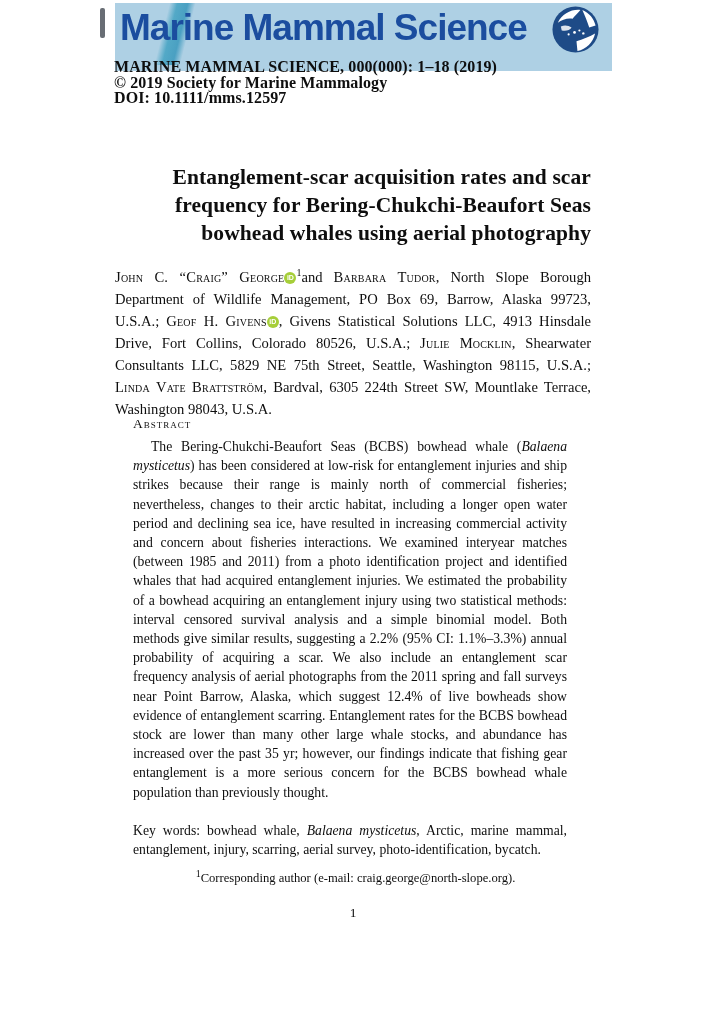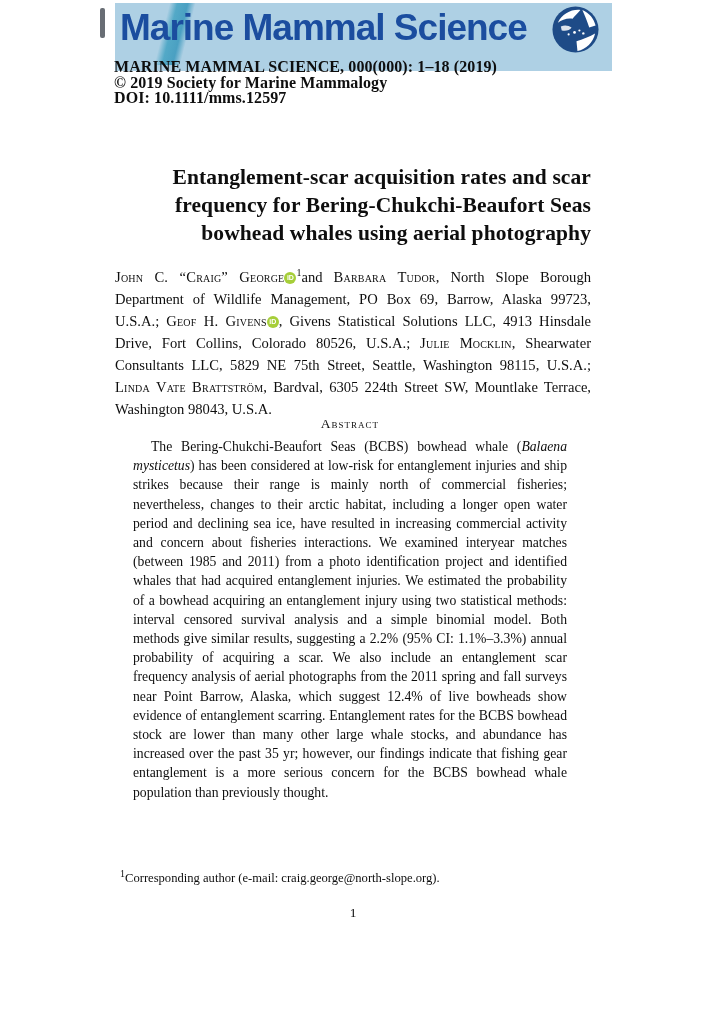--- a/index.html
+++ b/index.html
@@ -93,21 +93,20 @@
     font-weight: 700;
     vertical-align: 2px;
   }
   sup { font-size: 10px; line-height: 0; }
 
   
   .abstract-head {
     position: absolute; left: 133px; top: 416px;
     width: 434px;
     margin: 0;
-    text-align: center;
     font-size: 13.5px;
     font-weight: 400;
     font-variant: small-caps;
     letter-spacing: 1px;
   }
   .abstract-block {
     position: absolute; left: 133px; top: 437px;
     width: 434px;
     font-size: 13.7px; line-height: 19.2px;
     text-align: justify;
@@ -116,20 +115,21 @@
   .abstract-block p.abstract-text { text-indent: 18px; }
   .abstract-block p.keywords { margin-top: 19px; }
   .italic { font-style: italic; }
 
   
   .footnote {
     position: absolute; left: 115px; top: 871px;
     width: 476px;
     font-size: 12.6px;
     text-indent: 5px;
+    text-align: center;
   }
   .pagenum {
     position: absolute; left: 115px; top: 905px;
     width: 476px;
     text-align: center;
     font-size: 13.5px;
   }
 </style>
 </head>
 <body>
@@ -165,19 +165,20 @@
   <h1 class="article-title">Entanglement-scar acquisition rates and scar
 frequency for Bering-Chukchi-Beaufort Seas
 bowhead whales using aerial photography</h1>
 
   <div class="authors"><span class="name">John C. “Craig” George</span><span class="orcid">iD</span><sup>1</sup><span>and </span><span class="name">Barbara Tudor</span><span>, North Slope Borough Department of Wildlife Management, PO Box 69, Barrow, Alaska 99723, U.S.A.; </span><span class="name">Geof H. Givens</span><span class="orcid">iD</span><span>, Givens Statistical Solutions LLC, 4913 Hinsdale Drive, Fort Collins, Colorado 80526, U.S.A.; </span><span class="name">Julie Mocklin</span><span>, Shearwater Consultants LLC, 5829 NE 75th Street, Seattle, Washington 98115, U.S.A.; </span><span class="name">Linda Vate Brattström</span><span>, Bardval, 6305 224th Street SW, Mountlake Terrace, Washington 98043, U.S.A.</span></div>
 
   <h2 class="abstract-head">Abstract</h2>
 
   <div class="abstract-block">
     <p class="abstract-text"><span>The Bering-Chukchi-Beaufort Seas (BCBS) bowhead whale (</span><span class="italic">Balaena mysticetus</span><span>) has been considered at low-risk for entanglement injuries and ship strikes because their range is mainly north of commercial fisheries; nevertheless, changes to their arctic habitat, including a longer open water period and declining sea ice, have resulted in increasing commercial activity and concern about fisheries interactions. We examined interyear matches (between 1985 and 2011) from a photo identification project and identified whales that had acquired entanglement injuries. We estimated the probability of a bowhead acquiring an entanglement injury using two statistical methods: interval censored survival analysis and a simple binomial model. Both methods give similar results, suggesting a 2.2% (95% CI: 1.1%–3.3%) annual probability of acquiring a scar. We also include an entanglement scar frequency analysis of aerial photographs from the 2011 spring and fall surveys near Point Barrow, Alaska, which suggest 12.4% of live bowheads show evidence of entanglement scarring. Entanglement rates for the BCBS bowhead stock are lower than many other large whale stocks, and abundance has increased over the past 35 yr; however, our findings indicate that fishing gear entanglement is a more serious concern for the BCBS bowhead whale population than previously thought.</span></p>
+    <p class="keywords"><span>Key words: bowhead whale, </span><span class="italic">Balaena mysticetus</span><span>, Arctic, marine mammal, entanglement, injury, scarring, aerial survey, photo-identification, bycatch.</span></p>
   </div>
 
   <div class="footnote"><sup>1</sup><span>Corresponding author (e-mail: craig.george@north-slope.org).</span></div>
 
   <div class="pagenum">1</div>
 
 </div>
 
 </body></html>

